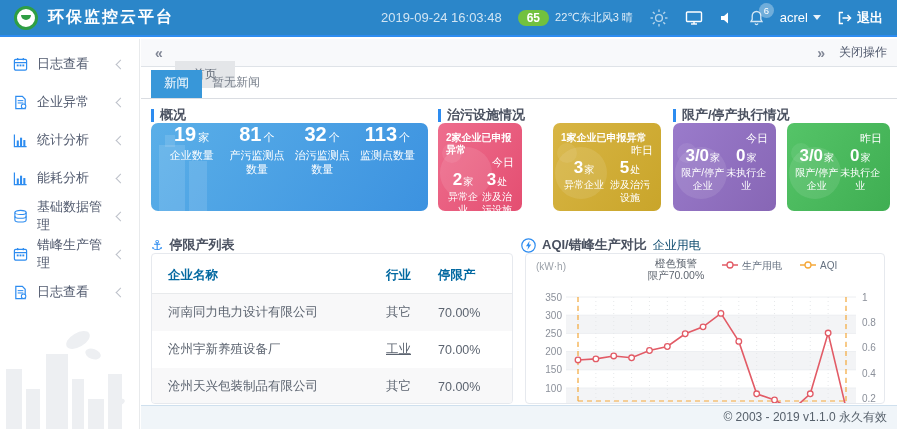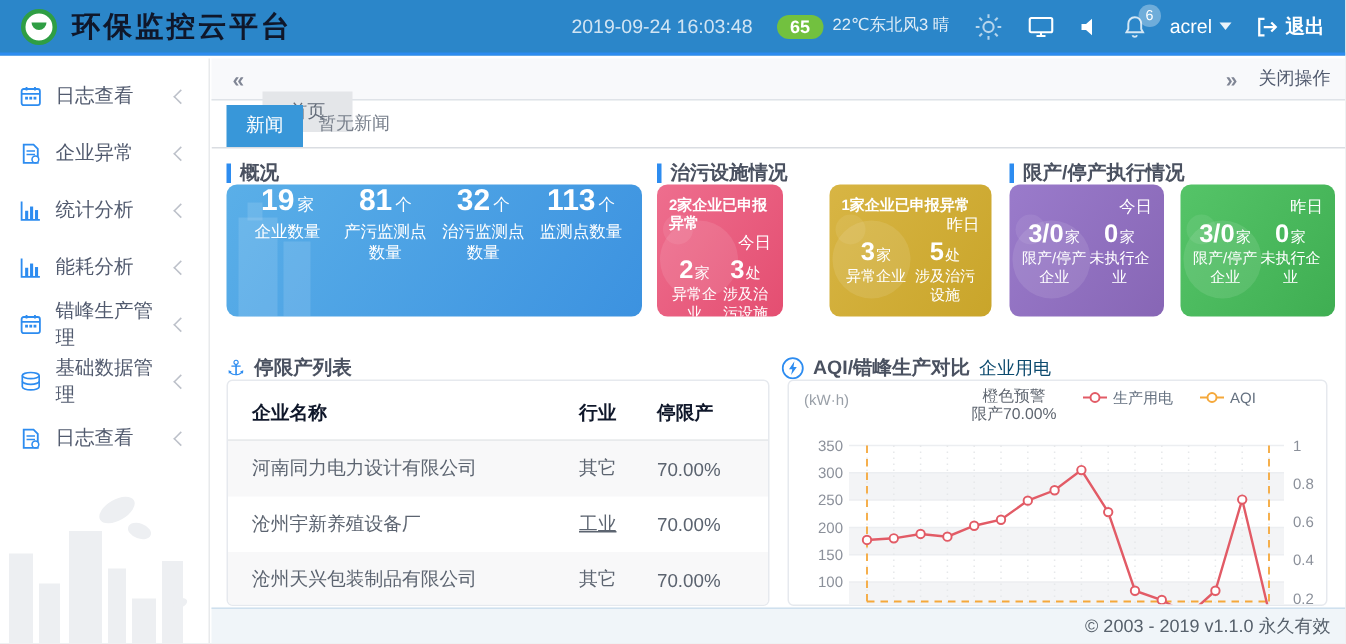--- a/index.html
+++ b/index.html
@@ -4,21 +4,21 @@
 <style>
   html,body{margin:0;padding:0;background:#dfe3e8;}
   .page{position:relative;width:897px;height:429px;overflow:hidden;background:#fff;
         font-family:"Liberation Sans","DejaVu Sans",sans-serif;-webkit-font-smoothing:antialiased;}
   
   .app-header{position:absolute;top:0;left:0;right:0;height:37px;background:#2b86c9;
               border-bottom:2px solid #2d8cf0;box-sizing:border-box;display:flex;align-items:center;padding:0 14px;}
   .logo{width:24px;height:24px;border-radius:50%;background:#fff;border:3px solid #2f9e44;box-sizing:border-box;
         display:flex;align-items:center;justify-content:center;margin-right:10px;}
   .logo i{display:block;width:10px;height:5px;background:#2f9e44;border-radius:0 0 10px 10px;}
-  .app-title{font-size:19px;font-weight:bold;color:#0f172a;letter-spacing:2px;margin:0;}
+  .app-title{font-size:16px;font-weight:bold;color:#ffffff;letter-spacing:2px;margin:0;}
   .hdr-right{margin-left:auto;display:flex;align-items:center;gap:16px;}
   .hdr-dt{font-size:13px;color:rgba(255,255,255,.78);}
   .weather{display:flex;align-items:center;gap:6px;}
   .aqi-pill{background:#72c13f;color:#fff;font-size:12px;font-weight:bold;padding:1px 9px;border-radius:9px;}
   .wx-col{display:flex;flex-direction:row;line-height:1.15;font-size:11px;color:rgba(255,255,255,.85);}
   .hicon{display:flex;align-items:center;}
   .bell-wrap{position:relative;}
   .badge{position:absolute;top:-7px;right:-10px;width:15px;height:15px;border-radius:50%;
          background:rgba(255,255,255,.32);color:#fff;font-size:9.5px;display:flex;align-items:center;justify-content:center;}
   .user{display:flex;align-items:center;gap:5px;color:#fff;font-size:13px;cursor:pointer;}
@@ -65,21 +65,21 @@
   .sm-stats{position:relative;display:flex;margin-top:1px;}
   .sm-col{flex:1;text-align:center;}
   .sm-num .num{font-size:17px;font-weight:bold;}
   .sm-num .unit{font-size:10px;margin-left:1px;}
   .sm-label{font-size:10px;line-height:1.25;margin-top:1px;}
   
   .panel{position:absolute;top:186px;height:151px;background:#fff;border:1px solid #e6e9ee;border-radius:4px;box-sizing:border-box;overflow:hidden;}
   .tbl-panel{left:10px;width:362px;}
   .chart-panel{left:384px;width:360px;}
   .tbl{width:100%;border-collapse:collapse;font-size:12.5px;margin-top:4px;}
-  .tbl th{font-weight:bold;color:#0f172a;text-align:left;padding:9px 0 9px 0;border-bottom:1px solid #e8eaec;}
+  .tbl th{font-weight:bold;color:#0369a1;text-align:left;padding:9px 0 9px 0;border-bottom:1px solid #e8eaec;}
   .tbl td{color:#5c6470;padding:10px 0;}
   .tbl .c-name{padding-left:16px;width:218px;}
   .tbl .c-ind{width:52px;}
   .tbl tr.odd td{background:#f8f8f9;}
   .tbl td.u{text-decoration:underline;}
   
   .footer{position:absolute;left:0;right:0;bottom:0;height:24px;background:#f0f5f9;border-top:1px solid #cfe0ee;
           box-sizing:border-box;font-size:12px;color:#56606b;text-align:right;line-height:22px;padding-right:10px;}
 </style>
 </head>
@@ -199,41 +199,41 @@
               <rect x="7.5" y="5" width="2.2" height="9" fill="#2d8cf0"></rect>
               <rect x="11" y="7.5" width="2.2" height="6.5" fill="#2d8cf0"></rect>
             </svg>
           </span>
           <span class="mi-label">能耗分析</span>
           <span class="chev"></span>
         </div>
         <div class="menu-item">
           <span class="mi-icon">
             <svg viewBox="0 0 16 16" width="15" height="15">
+              <ellipse cx="8" cy="3.6" rx="6" ry="2.2" fill="none" stroke="#2d8cf0" stroke-width="1.2"></ellipse>
+              <path d="M2 3.6v4c0 1.2 2.7 2.2 6 2.2s6-1 6-2.2v-4" fill="none" stroke="#2d8cf0" stroke-width="1.2"></path>
+              <path d="M2 7.6v4c0 1.2 2.7 2.2 6 2.2s6-1 6-2.2v-4" fill="none" stroke="#2d8cf0" stroke-width="1.2"></path>
+            </svg>
+          </span>
+          <span class="mi-label">基础数据管理</span>
+          <span class="chev"></span>
+        </div>
+        <div class="menu-item">
+          <span class="mi-icon">
+            <svg viewBox="0 0 16 16" width="15" height="15">
               <rect x="1.5" y="2.5" width="13" height="11.5" rx="1.5" fill="none" stroke="#2d8cf0" stroke-width="1.3"></rect>
               <line x1="1.5" y1="6" x2="14.5" y2="6" stroke="#2d8cf0" stroke-width="1.3"></line>
               <line x1="5" y1="1" x2="5" y2="3.5" stroke="#2d8cf0" stroke-width="1.3"></line>
               <line x1="11" y1="1" x2="11" y2="3.5" stroke="#2d8cf0" stroke-width="1.3"></line>
               <rect x="4" y="8" width="2" height="2" fill="#2d8cf0"></rect>
               <rect x="7" y="8" width="2" height="2" fill="#2d8cf0"></rect>
               <rect x="10" y="8" width="2" height="2" fill="#2d8cf0"></rect>
             </svg>
           </span>
           <span class="mi-label">错峰生产管理</span>
-          <span class="chev"></span>
-        </div>
-        <div class="menu-item">
-          <span class="mi-icon">
-            <svg viewBox="0 0 16 16" width="15" height="15">
-              <ellipse cx="8" cy="3.6" rx="6" ry="2.2" fill="none" stroke="#2d8cf0" stroke-width="1.2"></ellipse>
-              <path d="M2 3.6v4c0 1.2 2.7 2.2 6 2.2s6-1 6-2.2v-4" fill="none" stroke="#2d8cf0" stroke-width="1.2"></path>
-              <path d="M2 7.6v4c0 1.2 2.7 2.2 6 2.2s6-1 6-2.2v-4" fill="none" stroke="#2d8cf0" stroke-width="1.2"></path>
-            </svg>
-          </span>
-          <span class="mi-label">基础数据管理</span>
           <span class="chev"></span>
         </div>
         <div class="menu-item">
           <span class="mi-icon">
             <svg viewBox="0 0 16 16" width="15" height="15">
               <path d="M3 1.5h7l3 3v10H3z" fill="none" stroke="#2d8cf0" stroke-width="1.3"></path>
               <line x1="5" y1="6" x2="11" y2="6" stroke="#2d8cf0" stroke-width="1.1"></line>
               <line x1="5" y1="8.5" x2="11" y2="8.5" stroke="#2d8cf0" stroke-width="1.1"></line>
               <circle cx="11.3" cy="12" r="2.4" fill="#fff" stroke="#2d8cf0" stroke-width="1.1"></circle>
             </svg>

